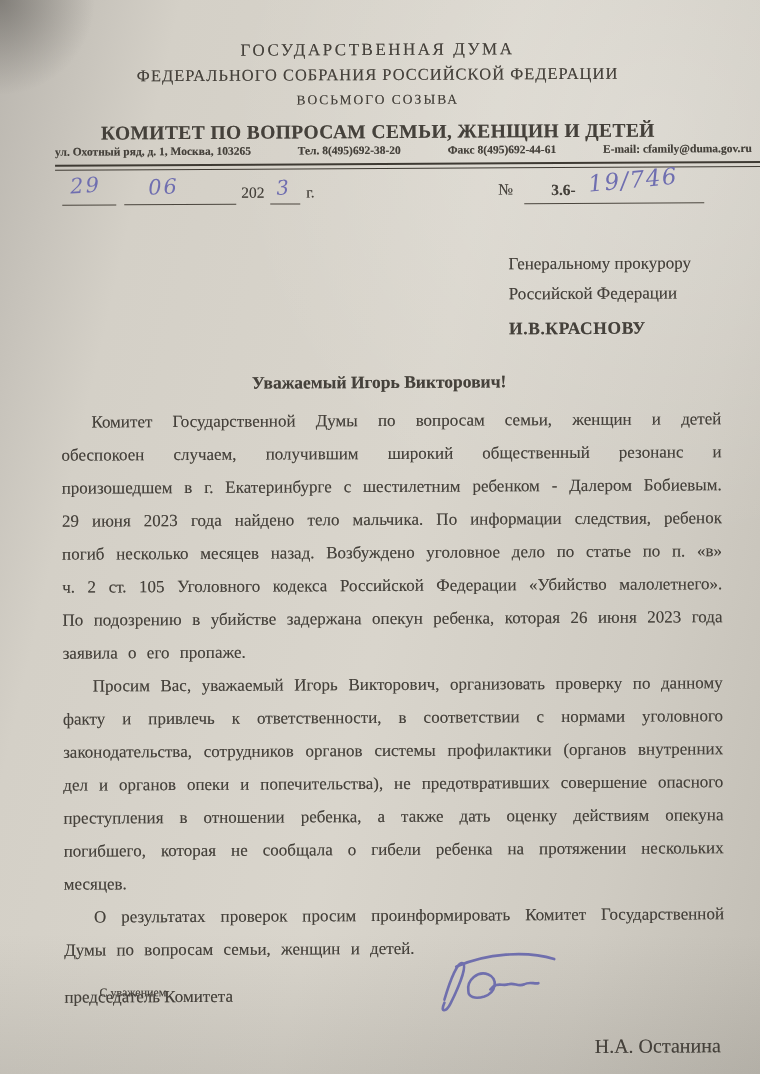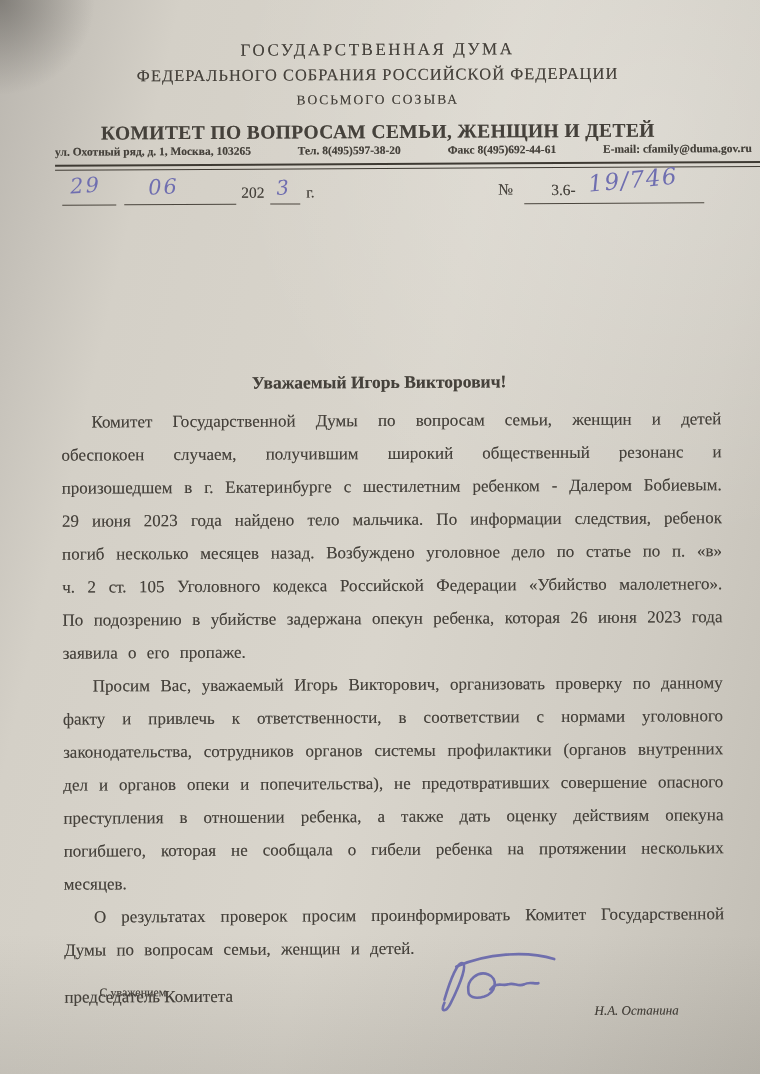--- a/index.html
+++ b/index.html
@@ -55,62 +55,67 @@
   
   .body { top:404px; left:62px; width:660px; }
   .body p {
     margin:0; font-size:17px; line-height:33px;
     text-align:justify; text-indent:30px; word-spacing:6px;
   }
 
   
   .regards  { left:97px;  top:984px; font-size:12px; }
   .position { left:62px;  top:986px; font-size:17px; }
-  .signer   { left:592px; top:1004px; font-size:13px;font-style:italic; }
+  .signer   { left:592px; top:1036px; font-size:20px; }
   .signature{ left:420px; top:940px; width:160px; height:80px; }
 </style>
 </head>
 <body>
 
 <div class="photo"></div>
 
 <div class="doc">
 
   <div class="abs letterhead">
     <div class="lh1">ГОСУДАРСТВЕННАЯ  ДУМА</div>
     <div class="lh2">ФЕДЕРАЛЬНОГО СОБРАНИЯ РОССИЙСКОЙ ФЕДЕРАЦИИ</div>
     <div class="lh3">ВОСЬМОГО СОЗЫВА</div>
     <div class="committee">КОМИТЕТ ПО ВОПРОСАМ СЕМЬИ, ЖЕНЩИН И ДЕТЕЙ</div>
   </div>
 
   <div class="abs contacts">
     <span>ул. Охотный ряд, д. 1, Москва, 103265</span>
-    <span>Тел. 8(495)597-38-20</span>
+    <span>Тел. 8(495)692-38-20</span>
     <span>Факс 8(495)692-44-61</span>
     <span>E-mail: cfamily@duma.gov.ru</span>
   </div>
 
   <div class="abs rule"></div>
 
   <span class="abs hand" style="left:72px; top:172px; font-size:21px; letter-spacing:2px; transform:rotate(-3deg);">29</span>
   <div class="abs u" style="left:64px; top:202px; width:54px;"></div>
 
   <span class="abs hand" style="left:150px; top:174px; font-size:21px; letter-spacing:2px; transform:rotate(-2deg);">06</span>
   <div class="abs u" style="left:126px; top:202px; width:112px;"></div>
 
   <span class="abs prn" style="left:243px; top:183px;text-align:right;">202</span>
   <span class="abs hand" style="left:278px; top:175px; font-size:20px; transform:rotate(-4deg);">3</span>
   <div class="abs u" style="left:272px; top:202px; width:30px;"></div>
   <span class="abs prn" style="left:308px; top:183px;">г.</span>
 
   <span class="abs prn" style="left:500px; top:181px;">№</span>
   <div class="abs u" style="left:526px; top:203px; width:180px;"></div>
-  <span class="abs prn" style="left:553px; top:182px;">3.6-</span>
+  <span class="abs prn" style="left:553px; top:182px;font-weight:bold;">3.6-</span>
   <span class="abs hand" style="left:590px; top:168px; font-size:23px; letter-spacing:1.5px; transform:rotate(-5deg);">19/746</span>
 
+  <div class="abs recipient">
+    <div>Генеральному прокурору</div>
+    <div>Российской Федерации</div>
+    <div class="name">И.В.КРАСНОВУ</div>
+  </div>
 
   <div class="abs salutation">Уважаемый Игорь Викторович!</div>
 
   <div class="abs body">
     <p>Комитет Государственной Думы по вопросам семьи, женщин и детей обеспокоен случаем, получившим широкий общественный резонанс и произошедшем в г. Екатеринбурге с шестилетним ребенком - Далером Бобиевым. 29 июня 2023 года найдено тело мальчика. По информации следствия, ребенок погиб несколько месяцев назад. Возбуждено уголовное дело по статье по п. «в» ч. 2 ст. 105 Уголовного кодекса Российской Федерации «Убийство малолетнего». По подозрению в убийстве задержана опекун ребенка, которая 26 июня 2023 года заявила о его пропаже.</p>
     <p>Просим Вас, уважаемый Игорь Викторович, организовать проверку по данному факту и привлечь к ответственности, в соответствии с нормами уголовного законодательства, сотрудников органов системы профилактики (органов внутренних дел и органов опеки и попечительства), не предотвративших совершение опасного преступления в отношении ребенка, а также дать оценку действиям опекуна погибшего, которая не сообщала о гибели ребенка на протяжении нескольких месяцев.</p>
     <p>О результатах проверок просим проинформировать Комитет Государственной Думы по вопросам семьи, женщин и детей.</p>
   </div>
 
   <div class="abs regards">С уважением</div>

